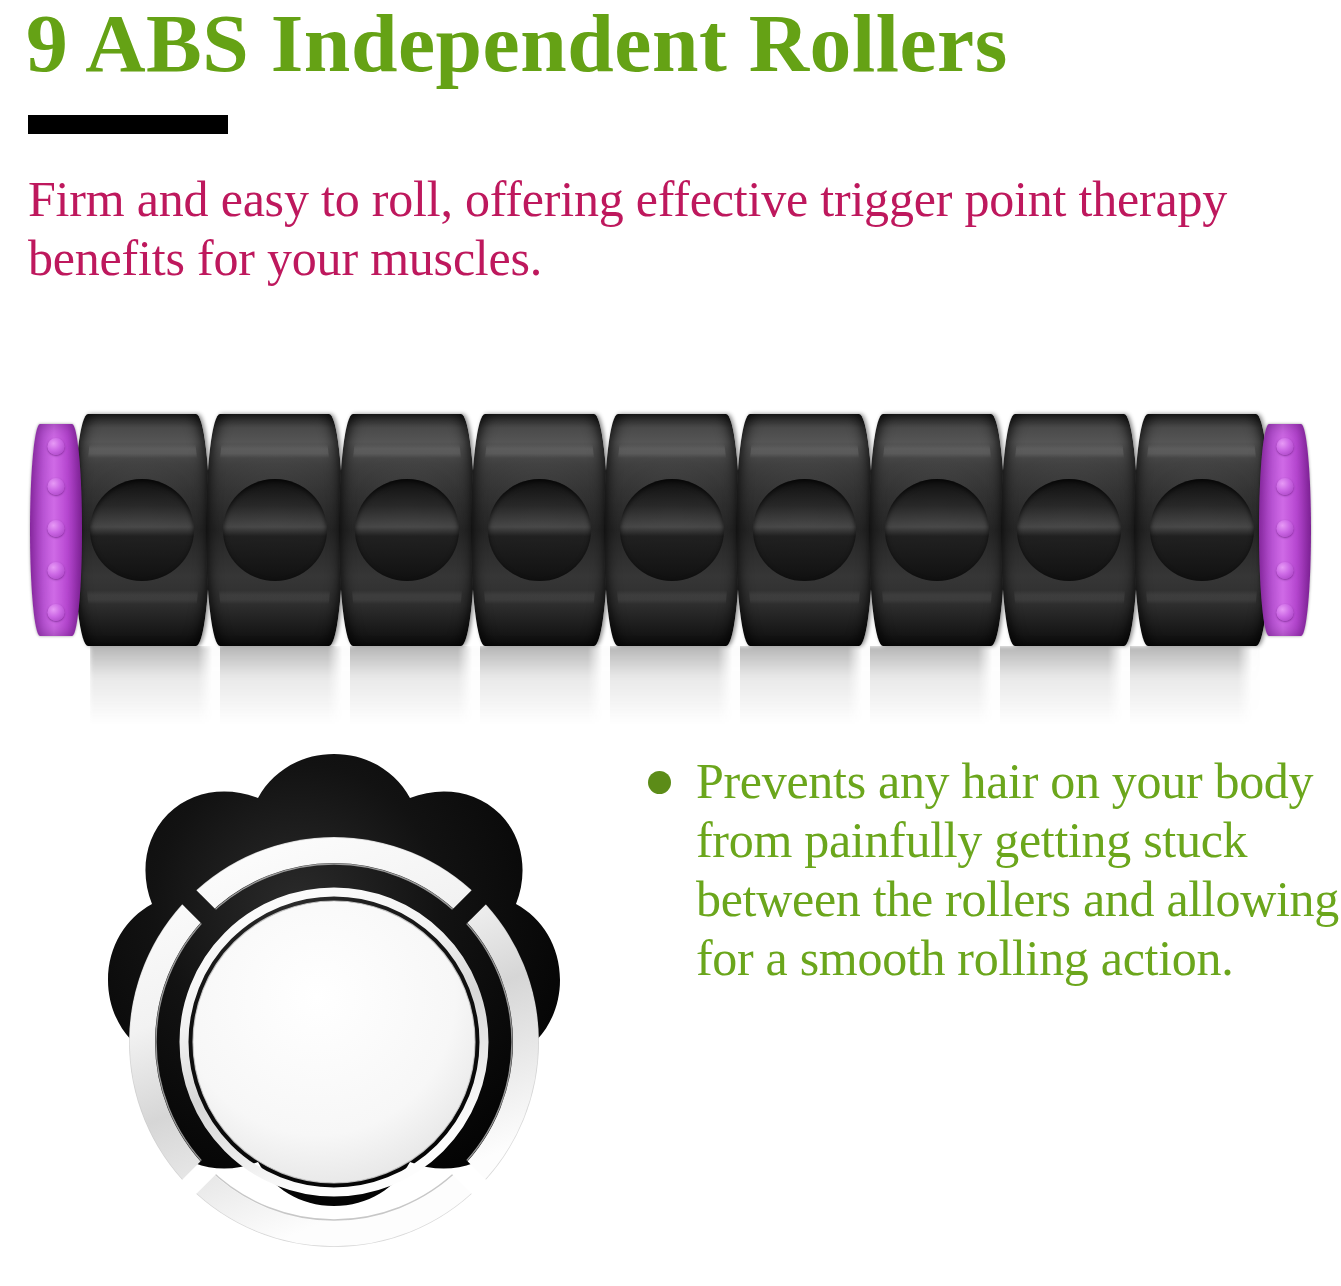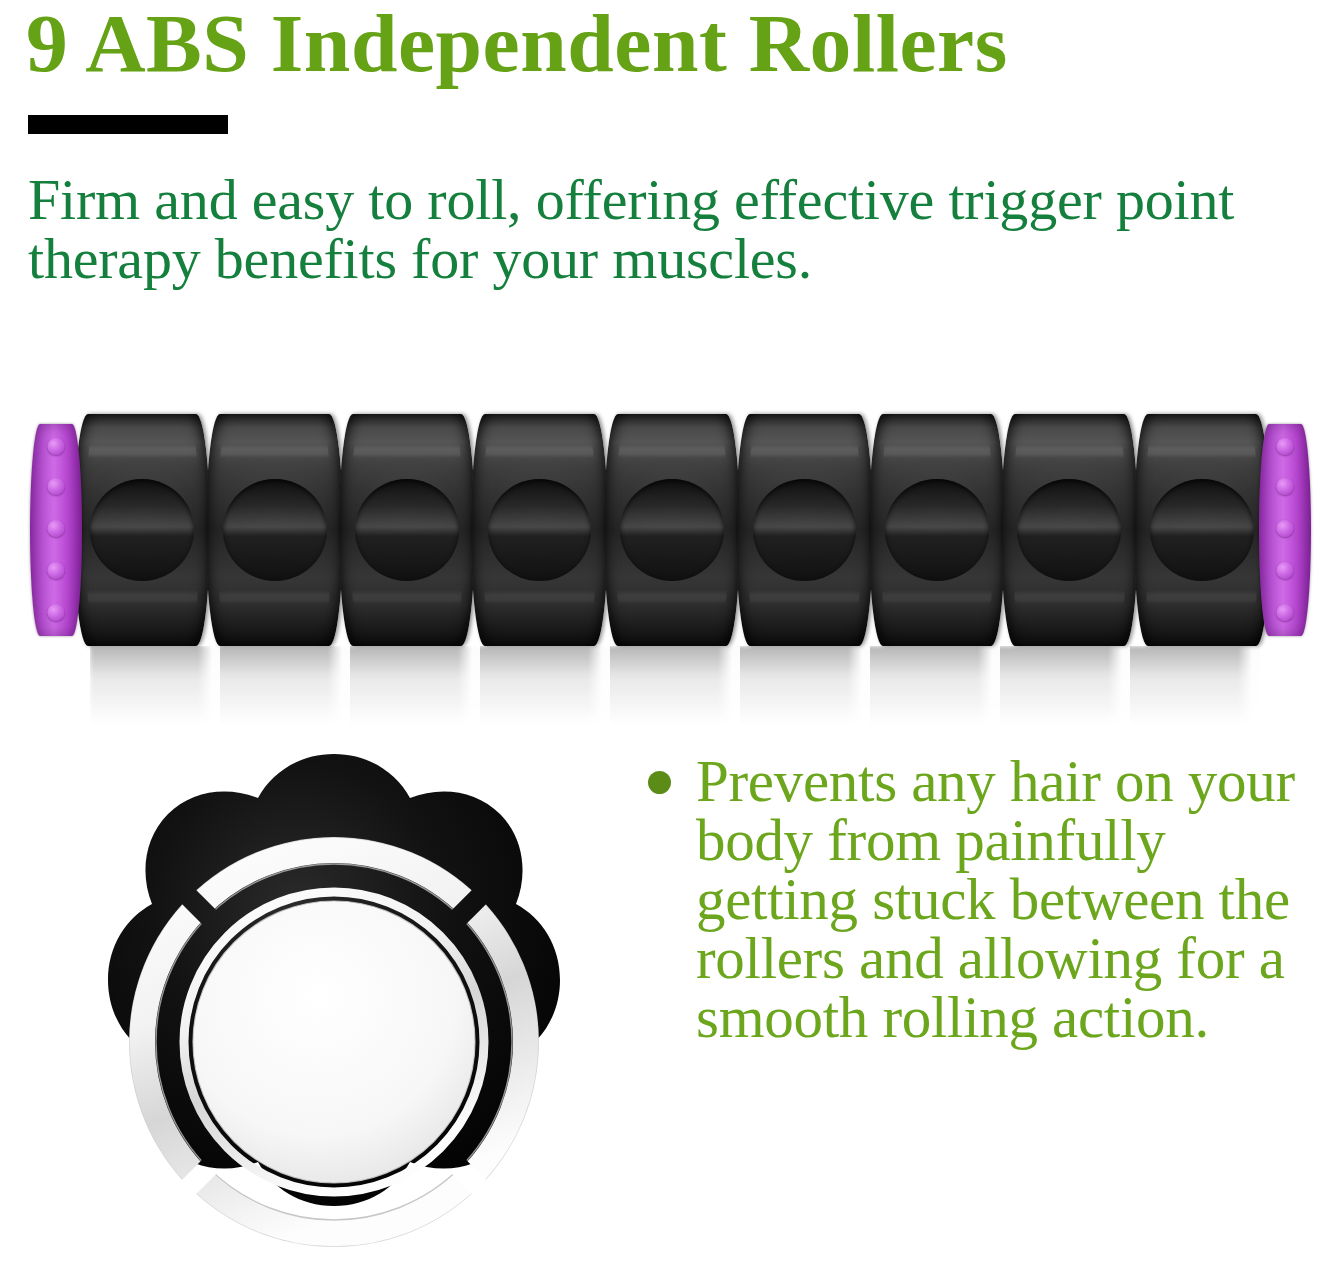--- a/index.html
+++ b/index.html
@@ -35,23 +35,23 @@
     width:200px; height:19px;
     background:#000000;
   }
 
   #subtitle {
     position:absolute;
     left:28px; top:170px;
     width:1295px;
     font-family:"Liberation Serif","DejaVu Serif",serif;
     font-weight:normal;
-    font-size:58px;
+    font-size:50px;
     line-height:59px;
-    color:#15803d;
+    color:#be185d;
     letter-spacing:-0.2px;
   }
 
   
   #roller-photo {
     position:absolute;
     left:0; top:398px;
     width:1341px; height:265px;
     overflow:hidden;
   }
@@ -176,21 +176,21 @@
     flex:0 0 auto;
     width:23px; height:23px;
     border-radius:50%;
     background:#5C8C18;
     margin-top:19px;
     margin-right:25px;
   }
   .feature-text {
     flex:1 1 auto;
     font-family:"Liberation Serif","DejaVu Serif",serif;
-    font-size:59px;
+    font-size:50px;
     line-height:59px;
     color:#6BA61C;
     letter-spacing:-0.3px;
   }
 </style>
 </head>
 <body>
 
 <div id="header">
 

